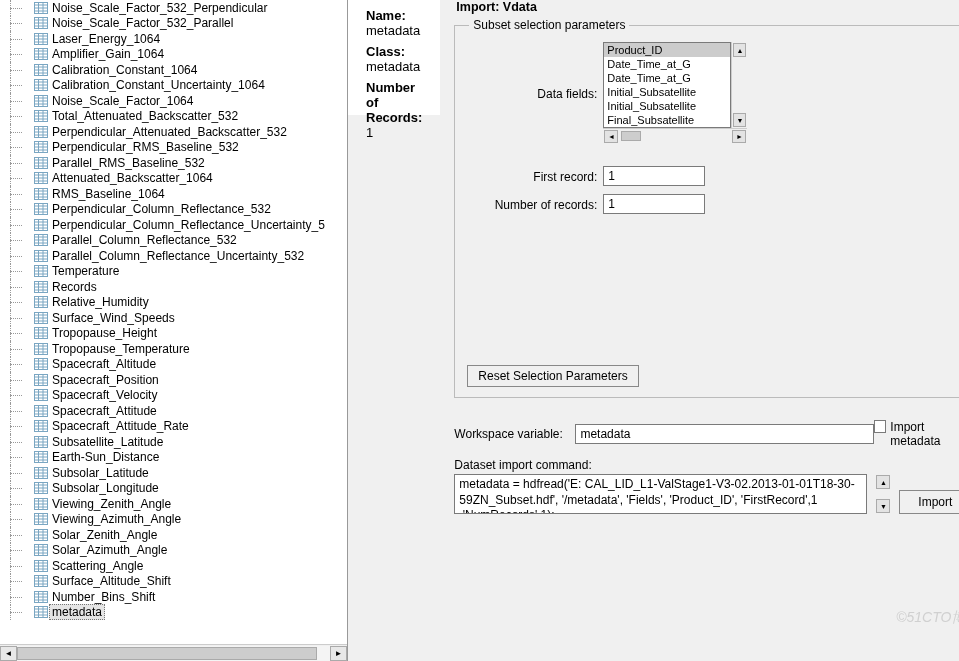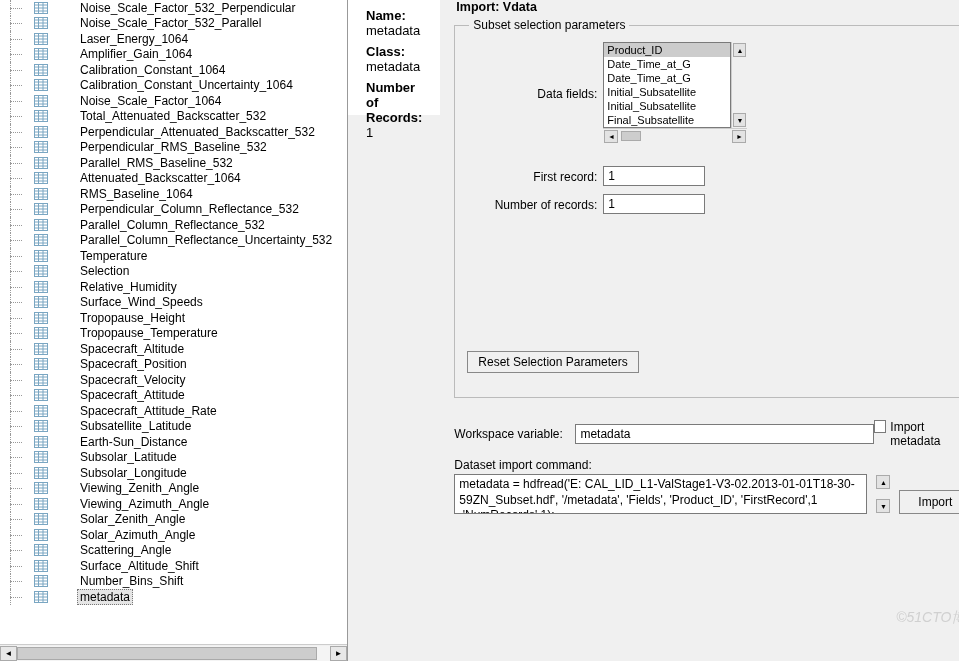--- a/index.html
+++ b/index.html
@@ -44,21 +44,20 @@
   .sb-track { flex:1; height:15px; background:#f4f4f4; position:relative; }
   .sb-thumb { position:absolute; height:13px; top:1px; left:0; width:300px; background:#cdcdcd; border:1px solid #aaa; }
   .tree-item {
     display: flex;
     align-items: center;
     height: 15.5px;
     padding-left: 30px;
     position: relative;
     white-space: nowrap;
     cursor: default;
-    gap: 28px;
   }
   .tree-item .dots {
     position: absolute;
     left: 6px;
     top: 0; bottom:0;
     border-left: 1px dotted #999;
   }
   .tree-item .hdash {
     position:absolute;
     left:6px;
@@ -134,21 +133,21 @@
   .txt-input {
     border:1px solid #7a7a7a;
     background:#fff;
     padding: 2px 4px;
     font-size:12px;
     height: 20px;
     width: 102px;
   }
   .reset-btn {
     position:absolute;
-    bottom: 24px;
+    bottom: 10px;
     left: 12px;
     padding: 3px 10px;
     background: #f0f0f0;
     border: 1px solid #888;
     font-size:12px;
     cursor:pointer;
   }
   .bottom-row {
     margin-top:10px;
     padding: 12px 4px;
@@ -383,20 +382,33 @@
           <span class="dots"></span>
           <span class="hdash"></span>
           <svg class="tree-icon" viewBox="0 0 14 12">
             <rect x="0.5" y="0.5" width="13" height="11" fill="#fff" stroke="#7aa6c2"></rect>
             <line x1="0.5" y1="3" x2="13.5" y2="3" stroke="#7aa6c2"></line>
             <line x1="0.5" y1="6" x2="13.5" y2="6" stroke="#7aa6c2"></line>
             <line x1="0.5" y1="9" x2="13.5" y2="9" stroke="#7aa6c2"></line>
             <line x1="4.5" y1="0.5" x2="4.5" y2="11.5" stroke="#7aa6c2"></line>
             <line x1="9" y1="0.5" x2="9" y2="11.5" stroke="#7aa6c2"></line>
           </svg>
+          <span class="label">Perpendicular_Column_Reflectance_Uncertainty_5</span>
+        </div>
+        <div class="tree-item">
+          <span class="dots"></span>
+          <span class="hdash"></span>
+          <svg class="tree-icon" viewBox="0 0 14 12">
+            <rect x="0.5" y="0.5" width="13" height="11" fill="#fff" stroke="#7aa6c2"></rect>
+            <line x1="0.5" y1="3" x2="13.5" y2="3" stroke="#7aa6c2"></line>
+            <line x1="0.5" y1="6" x2="13.5" y2="6" stroke="#7aa6c2"></line>
+            <line x1="0.5" y1="9" x2="13.5" y2="9" stroke="#7aa6c2"></line>
+            <line x1="4.5" y1="0.5" x2="4.5" y2="11.5" stroke="#7aa6c2"></line>
+            <line x1="9" y1="0.5" x2="9" y2="11.5" stroke="#7aa6c2"></line>
+          </svg>
           <span class="label">Parallel_Column_Reflectance_532</span>
         </div>
         <div class="tree-item">
           <span class="dots"></span>
           <span class="hdash"></span>
           <svg class="tree-icon" viewBox="0 0 14 12">
             <rect x="0.5" y="0.5" width="13" height="11" fill="#fff" stroke="#7aa6c2"></rect>
             <line x1="0.5" y1="3" x2="13.5" y2="3" stroke="#7aa6c2"></line>
             <line x1="0.5" y1="6" x2="13.5" y2="6" stroke="#7aa6c2"></line>
             <line x1="0.5" y1="9" x2="13.5" y2="9" stroke="#7aa6c2"></line>
@@ -422,21 +434,21 @@
           <span class="dots"></span>
           <span class="hdash"></span>
           <svg class="tree-icon" viewBox="0 0 14 12">
             <rect x="0.5" y="0.5" width="13" height="11" fill="#fff" stroke="#7aa6c2"></rect>
             <line x1="0.5" y1="3" x2="13.5" y2="3" stroke="#7aa6c2"></line>
             <line x1="0.5" y1="6" x2="13.5" y2="6" stroke="#7aa6c2"></line>
             <line x1="0.5" y1="9" x2="13.5" y2="9" stroke="#7aa6c2"></line>
             <line x1="4.5" y1="0.5" x2="4.5" y2="11.5" stroke="#7aa6c2"></line>
             <line x1="9" y1="0.5" x2="9" y2="11.5" stroke="#7aa6c2"></line>
           </svg>
-          <span class="label">Selection</span>
+          <span class="label">Records</span>
         </div>
         <div class="tree-item">
           <span class="dots"></span>
           <span class="hdash"></span>
           <svg class="tree-icon" viewBox="0 0 14 12">
             <rect x="0.5" y="0.5" width="13" height="11" fill="#fff" stroke="#7aa6c2"></rect>
             <line x1="0.5" y1="3" x2="13.5" y2="3" stroke="#7aa6c2"></line>
             <line x1="0.5" y1="6" x2="13.5" y2="6" stroke="#7aa6c2"></line>
             <line x1="0.5" y1="9" x2="13.5" y2="9" stroke="#7aa6c2"></line>
             <line x1="4.5" y1="0.5" x2="4.5" y2="11.5" stroke="#7aa6c2"></line>

